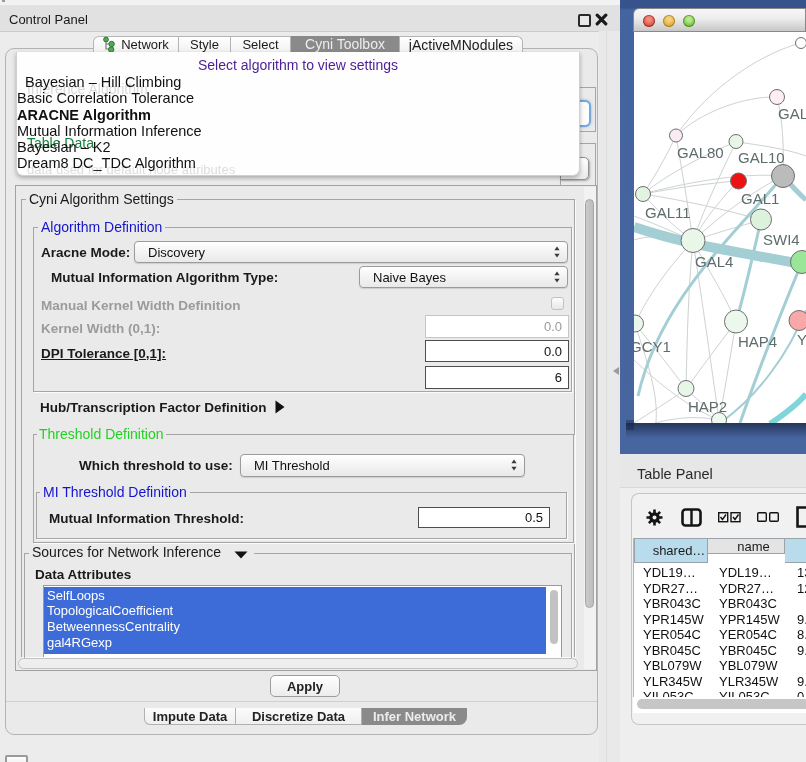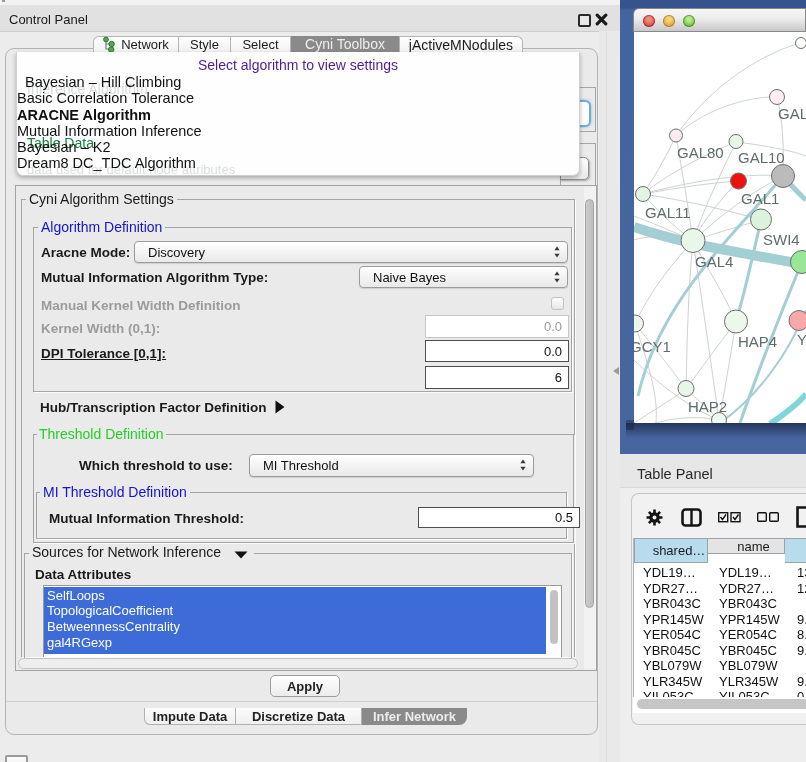--- a/index.html
+++ b/index.html
@@ -69,21 +69,21 @@
 
 <div class="lbl abs" style="left:41px;top:245px;">Aracne Mode:</div>
 <div class="combo" style="left:134px;top:241px;width:432px;height:20px;">
       <span class="ctext">Discovery</span>
  <svg class="arrows" style="left:417px;top:3px;" width="10" height="14" viewBox="0 0 10 14">
   <path d="M5 1.5 L7.6 5.2 L2.4 5.2 Z" fill="#3a3a3a"></path>
         <path d="M5 12.5 L7.6 8.8 L2.4 8.8 Z" fill="#3a3a3a"></path>
       </svg>
 </div>
 
-<div class="lbl abs" style="left:41px;top:269.5px;text-align:center;">Mutual Information Algorithm Type:</div>
+<div class="lbl abs" style="left:51px;top:269.5px;text-align:center;">Mutual Information Algorithm Type:</div>
 <div class="combo" style="left:359px;top:266px;width:207px;height:20px;">
       <span class="ctext">Naive Bayes</span>
  <svg class="arrows" style="left:192px;top:3px;" width="10" height="14" viewBox="0 0 10 14">
   <path d="M5 1.5 L7.6 5.2 L2.4 5.2 Z" fill="#3a3a3a"></path>
         <path d="M5 12.5 L7.6 8.8 L2.4 8.8 Z" fill="#3a3a3a"></path>
       </svg>
 </div>
 
 <div class="lbl dis abs" style="left:41px;top:297.5px;">Manual Kernel Width Definition</div>
 <div class="abs" style="left:551px;top:297px;width:13px;height:13px;border:1px solid #c2c2c2;border-radius:3px;background:linear-gradient(#fdfdfd,#e7e7e7);box-sizing:border-box;"></div>
@@ -98,33 +98,33 @@
 
 <div class="lbl abs" style="left:40px;top:399.5px;">Hub/Transcription Factor Definition</div>
 <svg class="abs" style="left:274px;top:400px;" width="11" height="14" viewBox="0 0 11 14">
       <path d="M1.5 0.5 L10.5 7 L1.5 13.5 Z" fill="#111"></path>
     </svg>
 
 <div class="fieldset" style="left:33px;top:434px;width:539px;height:107px;"></div>
 <div class="ftitle" style="left:37px;top:427.5px;color:#22d222;padding:0 2px;">Threshold Definition</div>
 
 <div class="lbl abs" style="left:79px;top:457.5px;">Which threshold to use:</div>
-<div class="combo" style="left:240px;top:454px;width:283px;height:21px;margin-left:9px;">
+<div class="combo" style="left:240px;top:454px;width:283px;height:21px;">
       <span class="ctext">MI Threshold</span>
  <svg class="arrows" style="left:268px;top:3px;" width="10" height="14" viewBox="0 0 10 14">
   <path d="M5 1.5 L7.6 5.2 L2.4 5.2 Z" fill="#3a3a3a"></path>
         <path d="M5 12.5 L7.6 8.8 L2.4 8.8 Z" fill="#3a3a3a"></path>
       </svg>
 </div>
 
 <div class="fieldset" style="left:36px;top:492px;width:529px;height:45px;"></div>
 <div class="ftitle" style="left:40px;top:485.5px;color:#1414cc;">MI Threshold Definition</div>
 
 <div class="lbl abs" style="left:49px;top:510.5px;">Mutual Information Threshold:</div>
-<div class="field" style="left:418px;top:507px;width:162px;height:21px;border:1px solid #4e4e4e;color:#111;padding-left:28px;">0.5</div>
+<div class="field" style="left:418px;top:507px;width:132px;height:21px;border:1px solid #4e4e4e;color:#111;padding-left:28px;">0.5</div>
 
 <div class="fieldset" style="left:24px;top:553px;width:546px;height:110px;border-bottom:none;"></div>
 <div class="ftitle" style="left:29px;top:546px;color:#1a1a1a;">Sources for Network Inference</div>
 <div class="abs" style="left:221px;top:549px;width:33px;height:11px;background:#eaeaea;"></div>
     <svg class="abs" style="left:234px;top:551px;" width="14" height="8" viewBox="0 0 14 8">
       <path d="M0.5 0.5 L13.5 0.5 L7 7.5 Z" fill="#111"></path>
     </svg>
 
 <div class="lbl abs" style="left:35px;top:566.5px;">Data Attributes</div>
 

